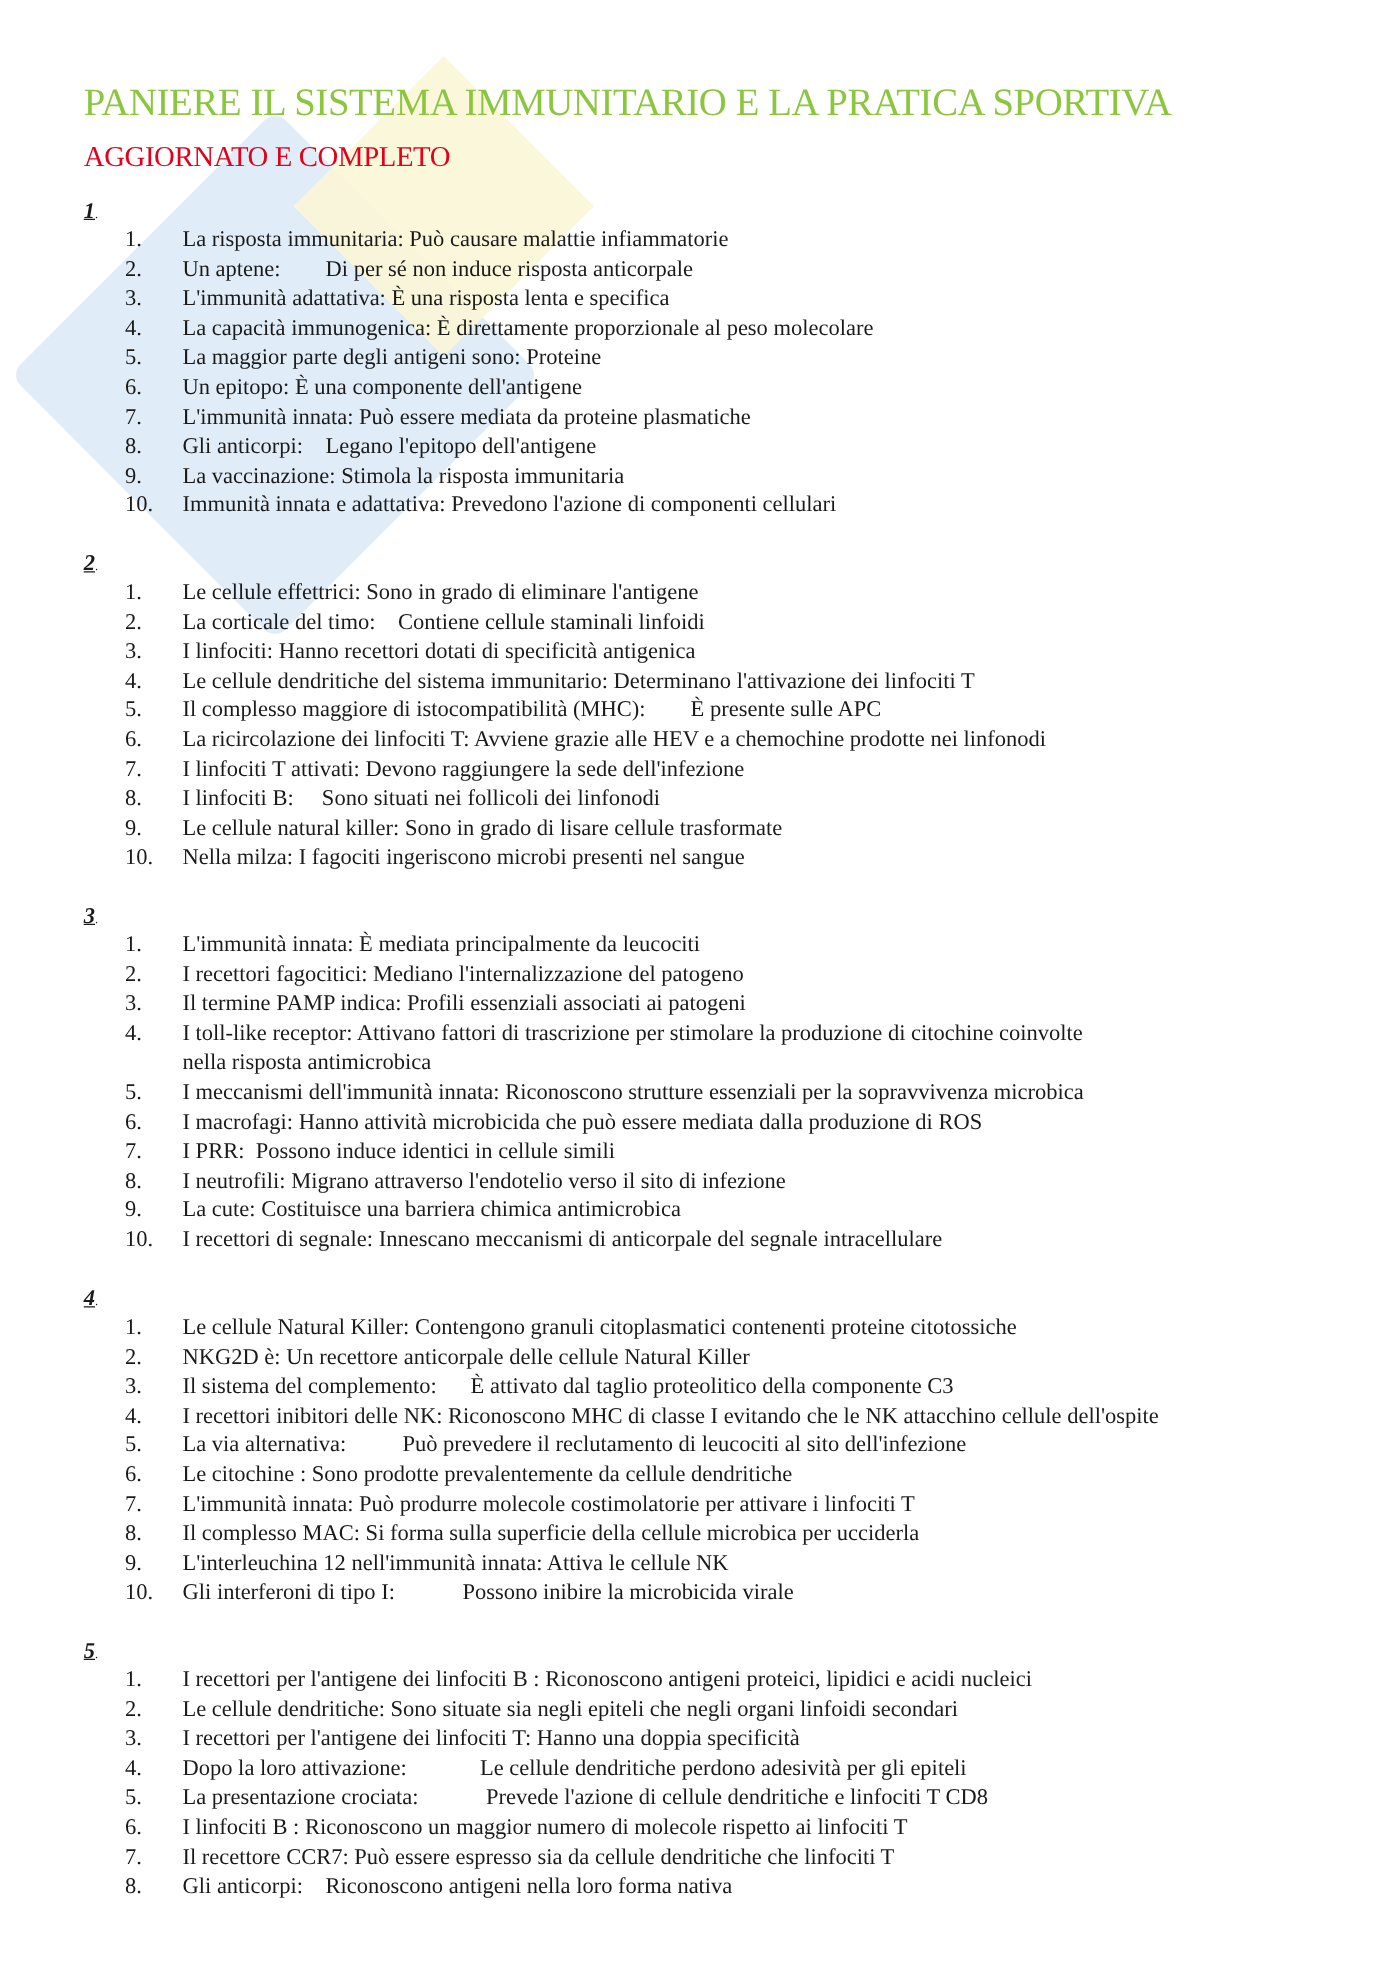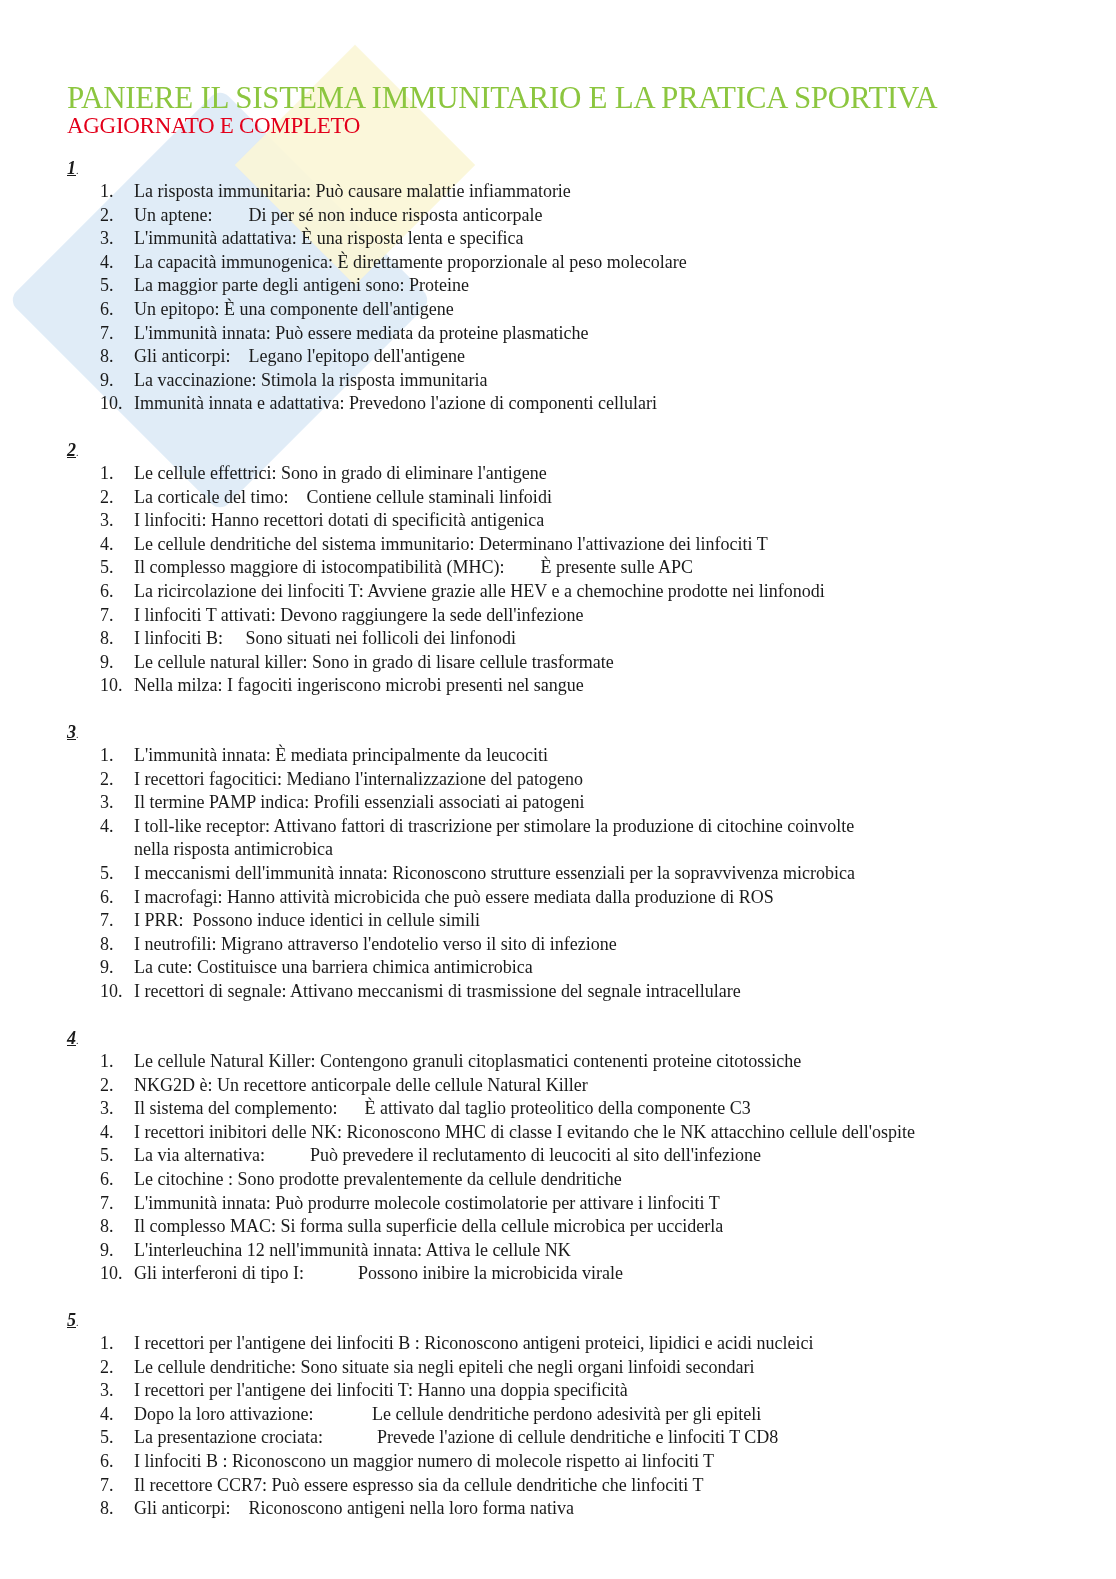--- a/index.html
+++ b/index.html
@@ -4,30 +4,30 @@
 <style>
   html, body { margin: 0; padding: 0; background: #ffffff; }
   body { width: 1116px; height: 1579px; position: relative; overflow: hidden;
          font-family: "Liberation Serif", "DejaVu Serif", serif; color: #1a1a1a; }
   .watermark { position: absolute; left: 30px; top: 40px; width: 470px; height: 470px; pointer-events: none; }
   .wm-blue { position: absolute; left: 40px; top: 110px; width: 300px; height: 300px;
              background: #dbe9f6; transform: rotate(45deg); border-radius: 12px; opacity: .85; }
   .wm-yellow { position: absolute; left: 240px; top: 40px; width: 170px; height: 170px;
                background: #fbf6d6; transform: rotate(45deg); opacity: .9; }
   .page { position: absolute; left: 0; top: 0; width: 1116px; }
-  .title { position: absolute; left: 67px; top: 64px; font-size: 31px; color: #8cc63f; white-space: nowrap; letter-spacing: -0.3px; margin-top: 16px; }
+  .title { position: absolute; left: 67px; top: 64px; font-size: 31px; color: #8cc63f; white-space: nowrap; letter-spacing: -0.3px; }
   .subtitle { position: absolute; left: 67px; top: 113px; font-size: 23px; color: #e3001b; white-space: nowrap; letter-spacing: -0.3px; }
   .section { position: absolute; left: 0; width: 1116px; }
   .sec-num { position: absolute; left: 67px; top: 0; font-size: 18px; font-weight: bold; font-style: italic; }
   .sec-num span.n { text-decoration: underline; }
   .sec-num span.dot { font-weight: normal; font-style: normal; font-size: 10px; }
   ol.items { position: absolute; left: 0; top: 22px; margin: 0; padding: 0; list-style: none; }
   ol.items li { position: relative; font-size: 18px; line-height: 23.6px; white-space: pre; }
   ol.items li .num { position: absolute; left: 100px; width: 30px; }
-  ol.items li .txt { position: absolute; left: 134px; white-space: pre; }
+  ol.items li .txt { position: absolute; left: 146px; white-space: pre; }
   ol.items li.wrap { height: 47.2px; }
 </style>
 </head>
 <body>
 
 <div class="watermark">
   <div class="wm-blue"></div>
   <div class="wm-yellow"></div>
 </div>
 
@@ -71,21 +71,21 @@
           <li style="height: 23.6px;"><span class="num">1.</span><span class="txt">L'immunità innata: È mediata principalmente da leucociti</span></li>
           <li style="height: 23.6px;"><span class="num">2.</span><span class="txt">I recettori fagocitici: Mediano l'internalizzazione del patogeno</span></li>
           <li style="height: 23.6px;"><span class="num">3.</span><span class="txt">Il termine PAMP indica: Profili essenziali associati ai patogeni</span></li>
           <li class="wrap"><span class="num">4.</span><span class="txt">I toll-like receptor: Attivano fattori di trascrizione per stimolare la produzione di citochine coinvolte
 nella risposta antimicrobica</span></li>
           <li style="height: 23.6px;"><span class="num">5.</span><span class="txt">I meccanismi dell'immunità innata: Riconoscono strutture essenziali per la sopravvivenza microbica</span></li>
           <li style="height: 23.6px;"><span class="num">6.</span><span class="txt">I macrofagi: Hanno attività microbicida che può essere mediata dalla produzione di ROS</span></li>
           <li style="height: 23.6px;"><span class="num">7.</span><span class="txt">I PRR:  Possono induce identici in cellule simili</span></li>
           <li style="height: 23.6px;"><span class="num">8.</span><span class="txt">I neutrofili: Migrano attraverso l'endotelio verso il sito di infezione</span></li>
           <li style="height: 23.6px;"><span class="num">9.</span><span class="txt">La cute: Costituisce una barriera chimica antimicrobica</span></li>
-          <li style="height: 23.6px;"><span class="num">10.</span><span class="txt">I recettori di segnale: Attivano meccanismi di trasmissione del segnale intracellulare</span></li>
+          <li style="height: 23.6px;"><span class="num">10.</span><span class="txt">I recettori di segnale: Innescano meccanismi di anticorpale del segnale intracellulare</span></li>
         </ol>
       </div>
       <div class="section" style="top: 1028px;">
         <div class="sec-num"><span class="n">4</span><span class="dot">.</span></div>
         <ol class="items">
           <li style="height: 23.6px;"><span class="num">1.</span><span class="txt">Le cellule Natural Killer: Contengono granuli citoplasmatici contenenti proteine citotossiche</span></li>
           <li style="height: 23.6px;"><span class="num">2.</span><span class="txt">NKG2D è: Un recettore anticorpale delle cellule Natural Killer</span></li>
           <li style="height: 23.6px;"><span class="num">3.</span><span class="txt">Il sistema del complemento:      È attivato dal taglio proteolitico della componente C3</span></li>
           <li style="height: 23.6px;"><span class="num">4.</span><span class="txt">I recettori inibitori delle NK: Riconoscono MHC di classe I evitando che le NK attacchino cellule dell'ospite</span></li>
           <li style="height: 23.6px;"><span class="num">5.</span><span class="txt">La via alternativa:          Può prevedere il reclutamento di leucociti al sito dell'infezione</span></li>

